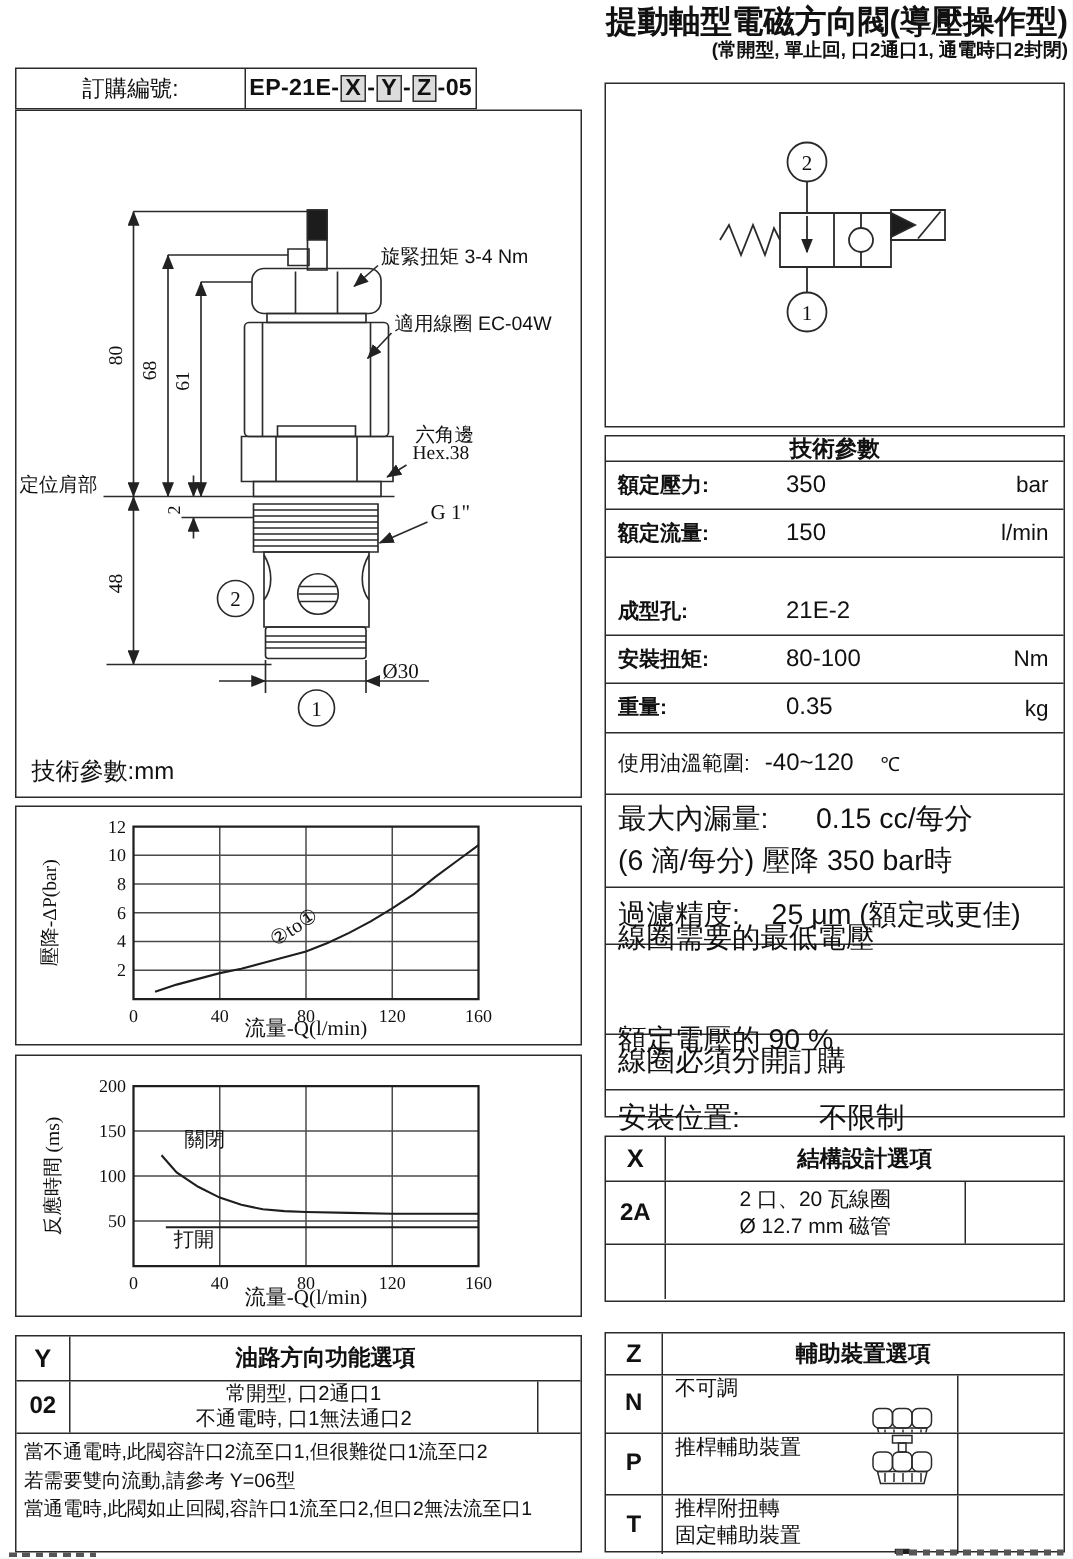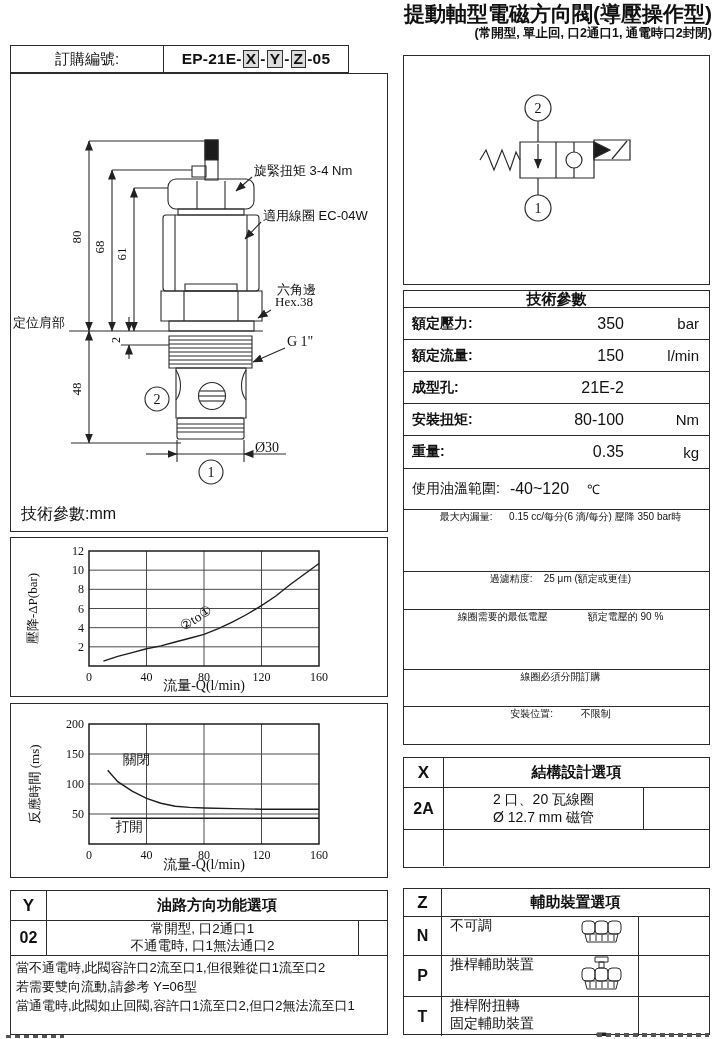--- a/index.html
+++ b/index.html
@@ -7,21 +7,21 @@
           font-family:"Liberation Sans",sans-serif;color:#111;overflow:hidden;}
   .box{position:absolute;border:1.5px solid #2b2b2b;background:#fff;box-sizing:border-box;}
   svg text{fill:#111;}
   svg line,svg rect,svg path,svg polyline,svg circle{vector-effect:non-scaling-stroke;}
 
   
   .title{position:absolute;top:0px;right:3px;font-size:21px;font-weight:bold;white-space:nowrap;}
   .subtitle{position:absolute;top:25px;right:3px;font-size:12.5px;font-weight:bold;white-space:nowrap;}
 
   
-  .order{left:10px;top:45px;width:339px;height:28px;display:flex;}
+  .order{left:10px;top:45px;width:308px;height:28px;display:flex;}
   .order .lab{width:152px;border-right:1.5px solid #2b2b2b;display:flex;align-items:center;justify-content:center;font-size:15px;}
   .order .val{flex:1;display:flex;align-items:center;justify-content:center;font-size:15.5px;font-weight:bold;letter-spacing:.2px;}
   .codebox{display:inline-block;border:1.5px solid #333;background:#dcdcdc;padding:0 2px;margin:0 1px;line-height:1.05;}
 
   
   .hd{display:flex;border-bottom:1.5px solid #2b2b2b;box-sizing:border-box;}
   .hd .code{display:flex;align-items:center;justify-content:center;font-weight:bold;font-size:17px;border-right:1.5px solid #2b2b2b;box-sizing:border-box;}
   .hd .ttl{flex:1;display:flex;align-items:center;justify-content:center;font-weight:bold;font-size:15px;}
   .trow{display:flex;box-sizing:border-box;border-bottom:1.2px solid #2b2b2b;}
   .trow:last-child{border-bottom:none;}
@@ -29,24 +29,24 @@
   .mid{flex:1;display:flex;flex-direction:column;align-items:center;justify-content:center;font-size:14px;line-height:1.25;box-sizing:border-box;}
   .mid.left{align-items:flex-start;padding-left:8px;}
   .rcell{border-left:1.2px solid #2b2b2b;box-sizing:border-box;}
   .pre{white-space:pre-wrap;}
 
   
   .tech{left:403px;top:290px;width:307px;height:455px;}
   .tech .thead{height:17px;display:flex;align-items:center;justify-content:center;font-weight:bold;font-size:15px;border-bottom:1.5px solid #2b2b2b;box-sizing:border-box;}
   .prow{display:grid;grid-template-columns:120px 100px 1fr;align-items:center;border-bottom:1.2px solid #2b2b2b;box-sizing:border-box;}
   .prow .pl{padding-left:8px;font-size:14px;font-weight:bold;}
-  .prow .pv{text-align:right;font-size:16px;}
+  .prow .pv{text-align:left;font-size:16px;}
   .prow .pu{text-align:right;padding-right:10px;font-size:15px;}
   .frow{display:flex;align-items:center;border-bottom:1.2px solid #2b2b2b;box-sizing:border-box;font-size:14px;}
-  .nrow{display:flex;justify-content:center;border-bottom:1.2px solid #2b2b2b;box-sizing:border-box;padding-left:8px;font-size:10px;line-height:1.45;}
+  .nrow{display:flex;flex-direction:column;justify-content:center;border-bottom:1.2px solid #2b2b2b;box-sizing:border-box;padding-left:8px;font-size:19px;line-height:1.45;}
   .nrow:last-child,.prow:last-child{border-bottom:none;}
 
   .footer-frag{position:absolute;background:repeating-linear-gradient(90deg,#555 0 5px,transparent 5px 9px);}
 </style>
 </head>
 <body>
 
 <div class="canvas">
 
   <div class="title">提動軸型電磁方向閥(導壓操作型)</div>
@@ -259,21 +259,21 @@
     <div class="prow" style="height:32px;">
       <span class="pl">額定壓力:</span>
       <span class="pv">350</span>
       <span class="pu">bar</span>
     </div>
     <div class="prow" style="height:32px;">
       <span class="pl">額定流量:</span>
       <span class="pv">150</span>
       <span class="pu">l/min</span>
     </div>
-    <div class="prow" style="height:32px;">
+    <div class="prow" style="height:32px;margin-top:20px;">
       <span class="pl">成型孔:</span>
       <span class="pv">21E-2</span>
       <span class="pu"></span>
     </div>
     <div class="prow" style="height:32px;">
       <span class="pl">安裝扭矩:</span>
       <span class="pv">80-100</span>
       <span class="pu">Nm</span>
     </div>
     <div class="prow" style="height:33px;">
@@ -324,21 +324,21 @@
     </div>
   </div>
 
   <div class="box" style="left:403px;top:888px;width:307px;height:147px;">
     <div class="hd" style="height:28px;">
       <div class="code" style="width:38px;">Z</div>
       <div class="ttl">輔助裝置選項</div>
     </div>
     <div class="trow" style="height:39px;">
       <div class="ccell" style="width:38px;">N</div>
-      <div class="mid left" style="flex-direction:row;justify-content:flex-start;">
+      <div class="mid left" style="flex-direction:column;justify-content:flex-start;">
         <div>不可調</div>
         <svg width="52" height="30" style="margin-left:auto;margin-right:8px;">
           <g stroke="#2a2a2a" stroke-width="1" fill="none">
             <rect x="4" y="4" width="13" height="13" rx="4"></rect>
               <rect x="17" y="4" width="13" height="13" rx="4"></rect>
               <rect x="30" y="4" width="13" height="13" rx="4"></rect>
             <path d="M7,17 h33 l-2,8 h-29 z"></path>
             <line x1="12" y1="18" x2="12" y2="24"></line>
               <line x1="18" y1="18" x2="18" y2="24"></line>
               <line x1="24" y1="18" x2="24" y2="24"></line>

